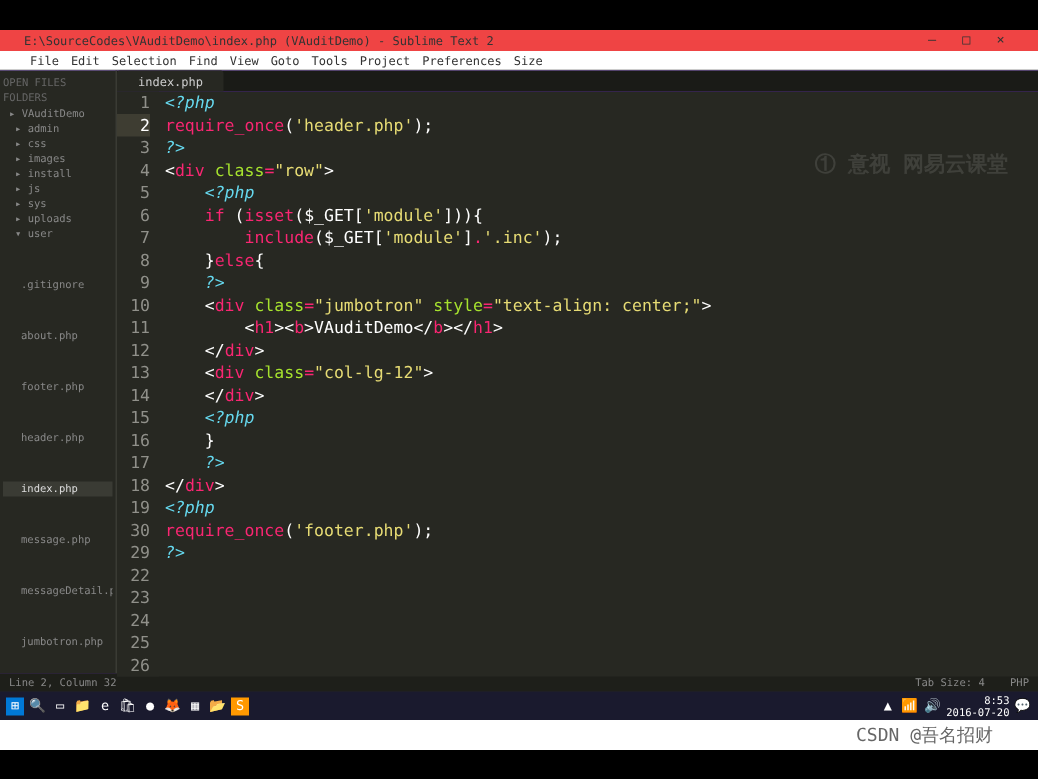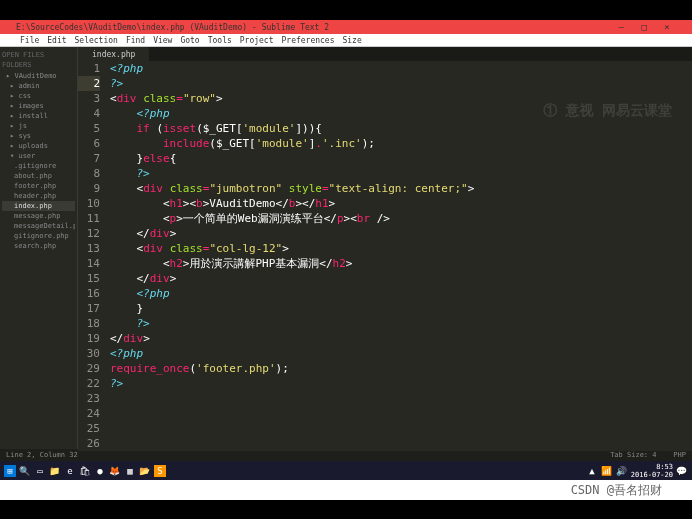--- a/index.html
+++ b/index.html
@@ -9,21 +9,21 @@
 
 .titlebar { background: #ef4444; height: 14px; display: flex; align-items: center; padding: 0 16px; font-size: 8px; color: #333; justify-content: space-between; }
 .titlebar .controls span { display: inline-block; width: 18px; text-align: center; font-size: 9px; }
 .menubar { background: #fff; height: 13px; display: flex; align-items: center; padding: 0 20px; font-size: 8px; color: #333; gap: 8px; border-bottom: 1px solid #ccc; }
 
 .main { flex: 1; display: flex; background: #6d28d9; min-height: 0; }
 .sidebar { width: 78px; background: #272822; border-right: 1px solid #3a3b34; font-size: 7px; color: #888; padding: 2px 2px; overflow: hidden; }
 .sidebar .hdr { color: #666; font-size: 7px; margin: 2px 0; }
 .sidebar .item { padding: 1px 0 1px 4px; white-space: nowrap; overflow: hidden; }
 .sidebar .item.l1 { padding-left: 8px; }
-.sidebar .item.l2 { padding-left: 12px; }
+.sidebar .item.l2 { padding-left: 12px; margin-top: 24px; }
 .sidebar .sel { background: #3a3b34; color: #ddd; }
 
 .editor { flex: 1; display: flex; flex-direction: column; position: relative; }
 .tabs { height: 14px; background: #1a1b17; display: flex; align-items: flex-end; }
 .tab { background: #272822; height: 14px; padding: 0 14px; font-size: 8px; color: #ccc; display: flex; align-items: center; border-radius: 2px 2px 0 0; }
 
 .code { flex: 1; display: flex; font-size: 11px; line-height: 15px; background: #272822; position: relative; }
 .gutter { width: 28px; text-align: right; color: #90908a; padding-right: 6px; background: #272822; }
 .gutter .hl { background: #3e3d32; color: #fff; }
 .lines { flex: 1; position: relative; }
@@ -96,21 +96,21 @@
           <div class="item l1">▸ sys</div>
           <div class="item l1">▸ uploads</div>
           <div class="item l1">▾ user</div>
           <div class="item l2">.gitignore</div>
           <div class="item l2">about.php</div>
           <div class="item l2">footer.php</div>
           <div class="item l2">header.php</div>
           <div class="item l2 sel">index.php</div>
           <div class="item l2">message.php</div>
           <div class="item l2">messageDetail.php</div>
-          <div class="item l2">gitignore.php</div>
+          <div class="item l2">jumbotron.php</div>
           <div class="item l2">search.php</div>
         </div>
     </div>
 
     <div class="editor">
       <div class="tabs">
         <div class="tab">
             <span>index.php</span>
           </div>
       </div>
@@ -139,33 +139,32 @@
             <div>30</div>
             <div>29</div>
             <div>22</div>
             <div>23</div>
             <div>24</div>
             <div>25</div>
             <div>26</div>
           </div>
         <div class="lines" id="lines">
             <div class="line"><span class="c-kw">&lt;?php</span></div>
+            <div class="line"><span class="c-fn">require_once</span><span class="c-br">(</span><span class="c-st">'header.php'</span><span class="c-br">)</span><span class="c-pu">;</span></div>
             <div class="line"><span class="c-kw">?&gt;</span></div>
             <div class="line"><span class="c-br">&lt;</span><span class="c-tg">div</span><span class="c-pu"> </span><span class="c-at">class</span><span class="c-op">=</span><span class="c-st">"row"</span><span class="c-br">&gt;</span></div>
             <div class="line"><span class="c-pu">    </span><span class="c-kw">&lt;?php</span></div>
             <div class="line"><span class="c-pu">    </span><span class="c-fn">if</span><span class="c-pu"> </span><span class="c-br">(</span><span class="c-fn">isset</span><span class="c-br">(</span><span class="c-va">$_GET</span><span class="c-br">[</span><span class="c-st">'module'</span><span class="c-br">]))</span><span class="c-br">{</span></div>
             <div class="line"><span class="c-pu">        </span><span class="c-fn">include</span><span class="c-br">(</span><span class="c-va">$_GET</span><span class="c-br">[</span><span class="c-st">'module'</span><span class="c-br">]</span><span class="c-op">.</span><span class="c-st">'.inc'</span><span class="c-br">)</span><span class="c-pu">;</span></div>
             <div class="line"><span class="c-pu">    </span><span class="c-br">}</span><span class="c-fn">else</span><span class="c-br">{</span></div>
             <div class="line"><span class="c-pu">    </span><span class="c-kw">?&gt;</span></div>
             <div class="line"><span class="c-pu">    </span><span class="c-br">&lt;</span><span class="c-tg">div</span><span class="c-pu"> </span><span class="c-at">class</span><span class="c-op">=</span><span class="c-st">"jumbotron"</span><span class="c-pu"> </span><span class="c-at">style</span><span class="c-op">=</span><span class="c-st">"text-align: center;"</span><span class="c-br">&gt;</span></div>
             <div class="line"><span class="c-pu">        </span><span class="c-br">&lt;</span><span class="c-tg">h1</span><span class="c-br">&gt;&lt;</span><span class="c-tg">b</span><span class="c-br">&gt;</span><span class="c-ht">VAuditDemo</span><span class="c-br">&lt;/</span><span class="c-tg">b</span><span class="c-br">&gt;&lt;/</span><span class="c-tg">h1</span><span class="c-br">&gt;</span></div>
-            <div class="line"><span class="c-pu">        </span><span class="c-br">&lt;</span><span class="c-tg">p</span><span class="c-br">&gt;</span><span class="c-ht">一个简单的Web漏洞演练平台</span><span class="c-br">&lt;/</span><span class="c-tg">p</span><span class="c-br">&gt;&lt;</span><span class="c-tg">br</span><span class="c-pu"> </span><span class="c-br">/&gt;</span></div>
             <div class="line"><span class="c-pu">    </span><span class="c-br">&lt;/</span><span class="c-tg">div</span><span class="c-br">&gt;</span></div>
             <div class="line"><span class="c-pu">    </span><span class="c-br">&lt;</span><span class="c-tg">div</span><span class="c-pu"> </span><span class="c-at">class</span><span class="c-op">=</span><span class="c-st">"col-lg-12"</span><span class="c-br">&gt;</span></div>
-            <div class="line"><span class="c-pu">        </span><span class="c-br">&lt;</span><span class="c-tg">h2</span><span class="c-br">&gt;</span><span class="c-ht">用於演示講解PHP基本漏洞</span><span class="c-br">&lt;/</span><span class="c-tg">h2</span><span class="c-br">&gt;</span></div>
             <div class="line"><span class="c-pu">    </span><span class="c-br">&lt;/</span><span class="c-tg">div</span><span class="c-br">&gt;</span></div>
             <div class="line"><span class="c-pu">    </span><span class="c-kw">&lt;?php</span></div>
             <div class="line"><span class="c-pu">    </span><span class="c-br">}</span></div>
             <div class="line"><span class="c-pu">    </span><span class="c-kw">?&gt;</span></div>
             <div class="line"><span class="c-br">&lt;/</span><span class="c-tg">div</span><span class="c-br">&gt;</span></div>
             <div class="line"><span class="c-pu"></span></div>
             <div class="line"><span class="c-kw">&lt;?php</span></div>
             <div class="line"><span class="c-fn">require_once</span><span class="c-br">(</span><span class="c-st">'footer.php'</span><span class="c-br">)</span><span class="c-pu">;</span></div>
             <div class="line"><span class="c-kw">?&gt;</span></div>
           </div>

